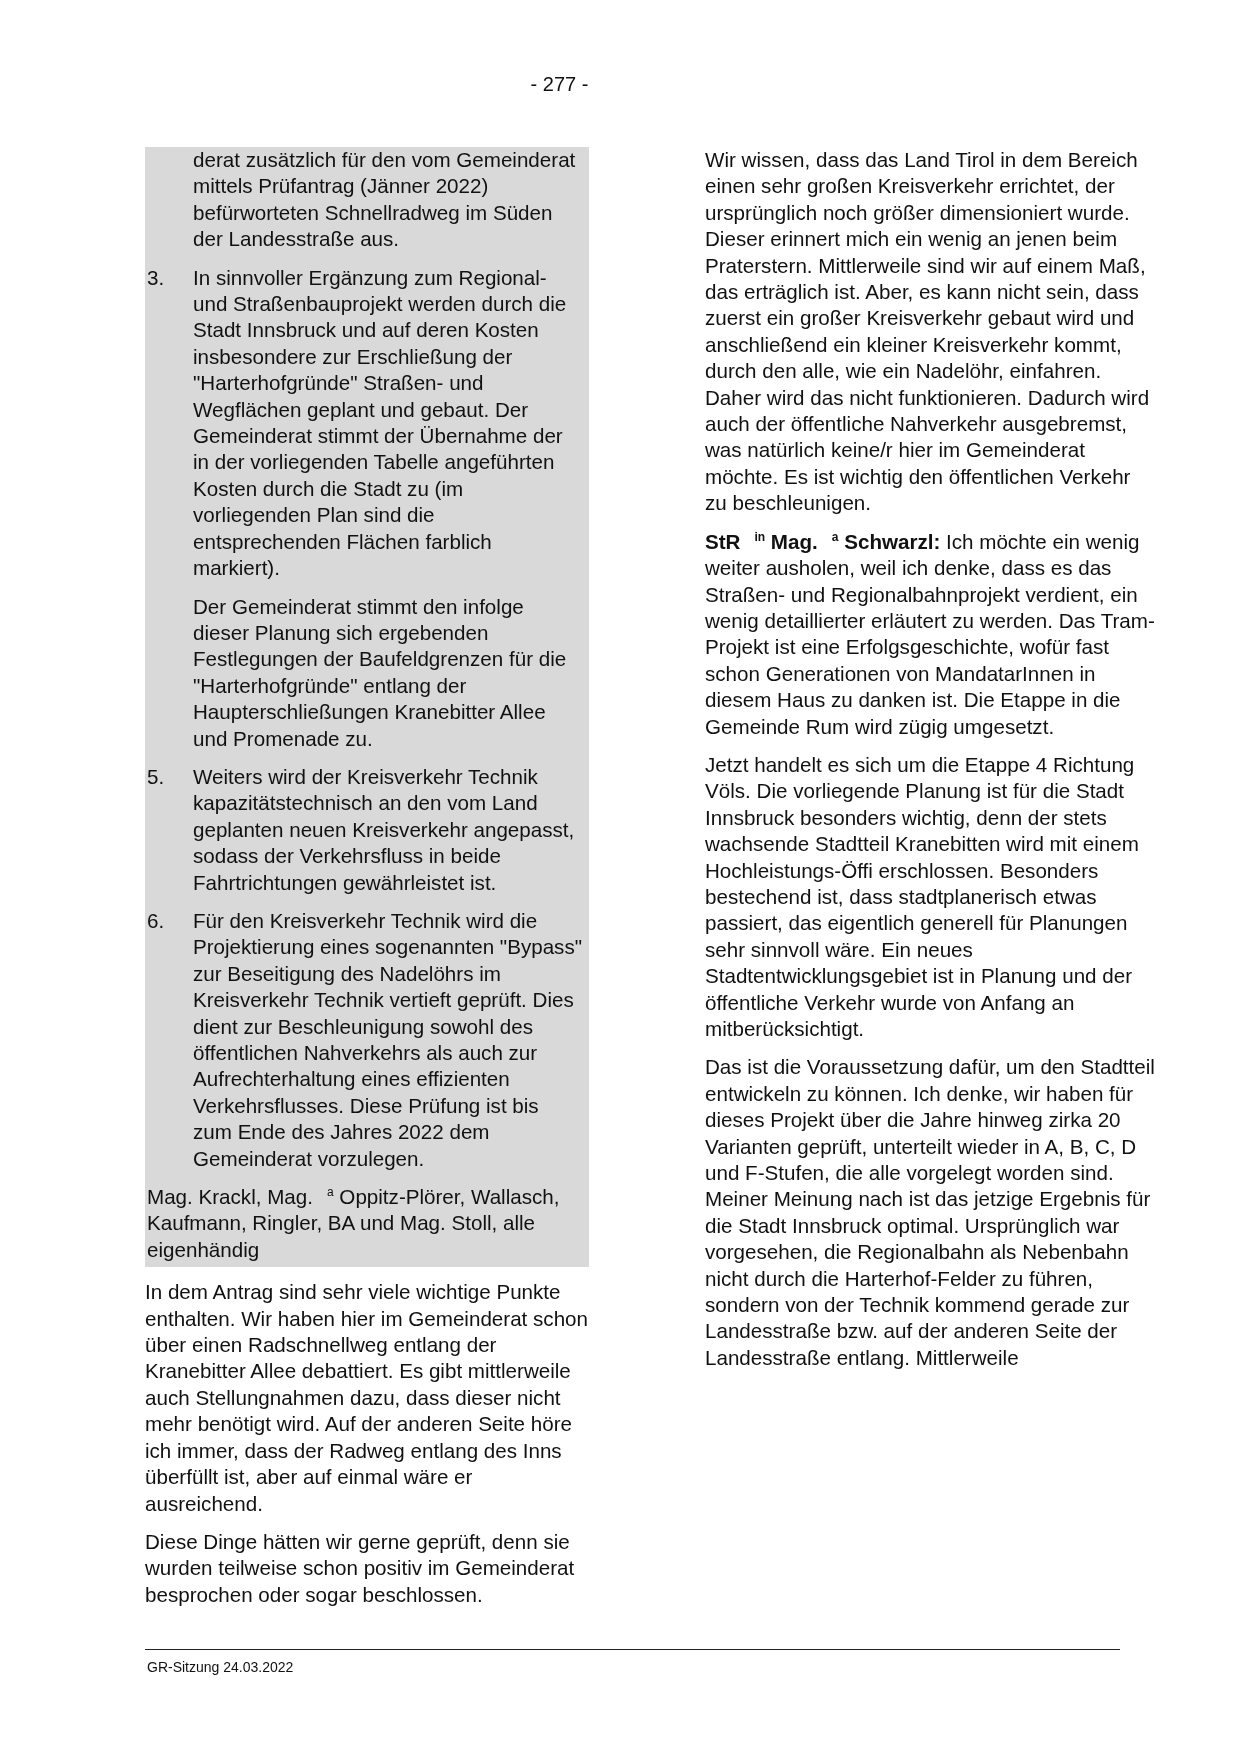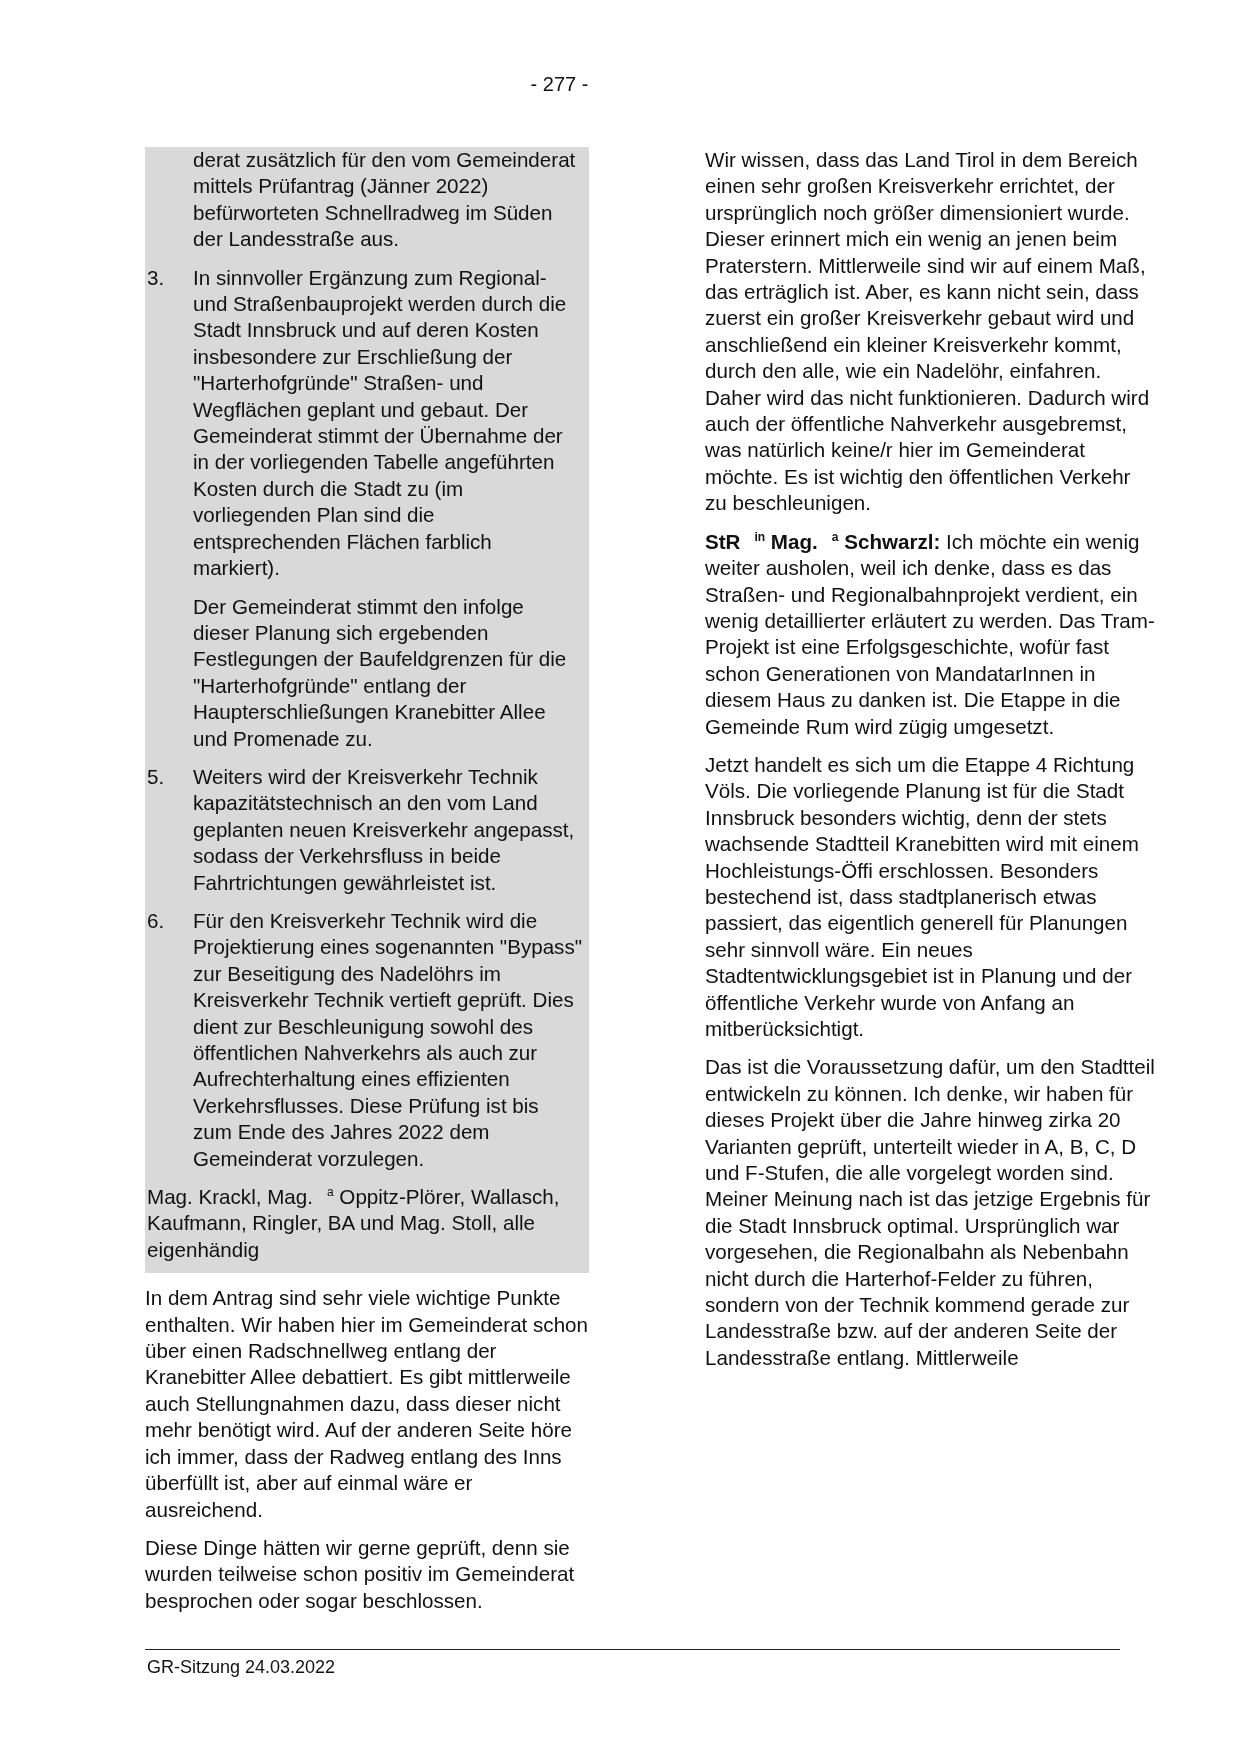--- a/index.html
+++ b/index.html
@@ -11,33 +11,33 @@
     position: absolute; top: 72px; left: 0; width: 1119px; text-align: center;
     font-size: 20px; line-height: 24px;
   }
   .col {
     position: absolute; top: 147px; font-size: 20.6px; line-height: 26.4px;
   }
   .col-left { left: 145px; width: 444px; }
   .col-right { left: 668px; width: 452px; margin-left: 37px; }
   .shaded { background: #d9d9d9; padding: 0 6px 4px 2px; }
   .para { margin: 0 0 12px 0; }
-  .shaded .para:last-child { margin-bottom: 6px; }
+  .shaded .para:last-child { margin-bottom: 0; }
   .indent { padding-left: 46px; }
   .item { display: flex; margin: 0 0 12px 0; }
   .item-num { width: 46px; flex: 0 0 46px; }
   .item-text { flex: 1; }
   .after-box { margin-top: 12px; }
   .speaker { font-weight: bold; }
   sup { font-size: 12px; line-height: 0; vertical-align: 8px; padding-left: 14px; }
   .footer-rule {
     position: absolute; top: 1649px; left: 145px; width: 975px; height: 1px; background: #222;
   }
   .footer-text {
-    position: absolute; top: 1656px; left: 147px; font-size: 18px; line-height: 22px; text-align: right;
+    position: absolute; top: 1656px; left: 147px; font-size: 14px; line-height: 22px; text-align: right;
   }
 </style>
 </head>
 <body>
 
 <div class="page-number">- 277 -</div>
 
 <div class="col col-left">
   <div class="shaded">
     <p class="para indent">derat zusätzlich für den vom Gemeinderat mittels Prüfantrag (Jänner 2022) befürworteten Schnellradweg im Süden der Landesstraße aus.</p>

